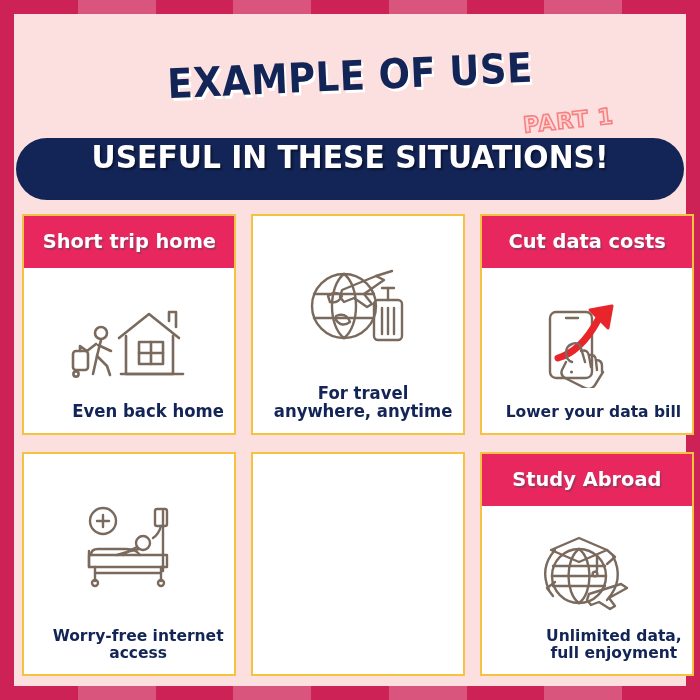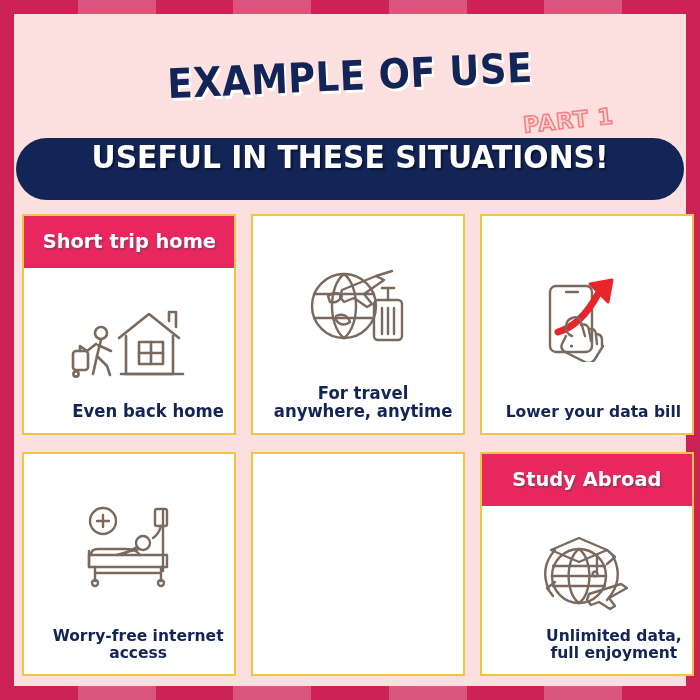--- a/index.html
+++ b/index.html
@@ -241,20 +241,23 @@
               <path d="M90 28 V40"></path>
               <path d="M84 28 H96"></path>
               <path d="M84 48 V74 M90 48 V74 M96 48 V74"></path>
             </svg>
           </div>
           <div class="card-caption">For travel<br>anywhere, anytime</div>
         </div>
       </div>
 
       <div class="card">
+        <div class="card-head">
+          <div class="card-head-text">Cut data costs</div>
+        </div>
         <div class="card-body">
           <div class="icon-box">
             <svg width="118" height="94" viewBox="0 0 118 94" fill="none" stroke="#7A6A5E" stroke-width="2.4" stroke-linecap="round" stroke-linejoin="round">
 
               <rect x="22" y="18" width="42" height="66" rx="6"></rect>
               <path d="M38 24 H50"></path>
               <circle cx="43.5" cy="78" r="1.6" fill="#7A6A5E" stroke="none"></circle>
 
               <path d="M30 64 C44 60 58 48 70 26" stroke="#E8252B" stroke-width="7"></path>
               <path d="M62 16 L84 12 L80 34 z" fill="#E8252B" stroke="#E8252B" stroke-width="3"></path>

